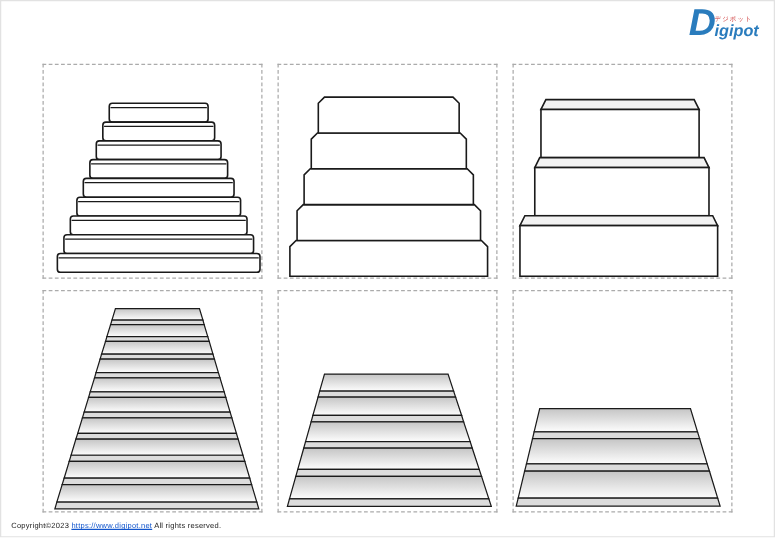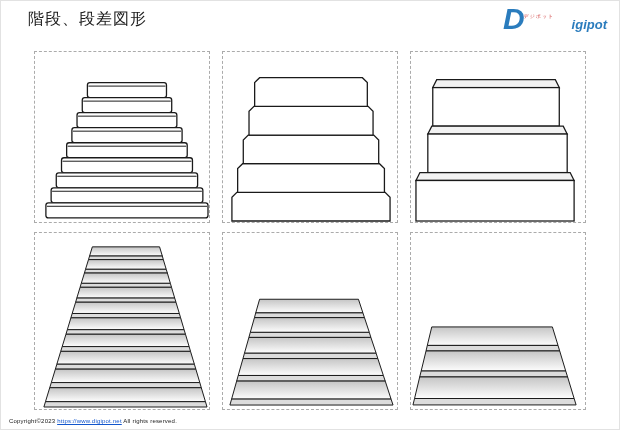--- a/index.html
+++ b/index.html
@@ -11,21 +11,21 @@
   .slide{position:absolute;inset:0;border:1px solid #e2e2e2;box-sizing:border-box;background:#fff;}
   .page-title{
     position:absolute;left:27px;top:8px;margin:0;
     font-size:16px;font-weight:500;color:#1a1a1a;letter-spacing:1px;
   }
   
   .logo{position:absolute;top:6px;right:12px;display:flex;align-items:flex-end;}
   .logo-d{font-size:30px;line-height:24px;font-weight:bold;font-style:italic;color:#2a7cbd;}
   .logo-sub{display:flex;flex-direction:column;margin-left:-1px;padding-bottom:1px;}
   .logo-tagline{font-size:5px;line-height:6px;color:#cc3333;letter-spacing:1px;}
-  .logo-rest{font-size:13px;line-height:11px;font-weight:bold;font-style:italic;color:#2a7cbd;margin-left:48px;}
+  .logo-rest{font-size:13px;line-height:11px;font-weight:bold;font-style:italic;color:#2a7cbd;}
   
   .panel{
     position:absolute;width:176px;box-sizing:border-box;background:#fff;
     border:1px dashed #ababab;
   }
   .panel svg{display:block;width:100%;height:100%;}
   #p1{left:33px;top:50px;height:172px;}
   #p2{left:221px;top:50px;height:172px;}
   #p3{left:409px;top:50px;height:172px;}
   #p4{left:33px;top:231px;height:178px;}
@@ -33,21 +33,20 @@
   #p6{left:409px;top:231px;height:178px;}
   
   .footer{position:absolute;left:8px;bottom:5px;font-size:6px;color:#1a1a1a;letter-spacing:0.2px;}
   .footer a{color:#1155cc;text-decoration:underline;}
 </style>
 </head>
 <body>
 
 <div class="slide">
 
-  <h1 class="page-title">階段、段差図形</h1>
 
   <div class="logo">
     <span class="logo-d">D</span>
     <span class="logo-sub">
       <span class="logo-tagline">デジポット</span>
       <span class="logo-rest">igipot</span>
     </span>
   </div>
 
   <div id="p1" class="panel">

